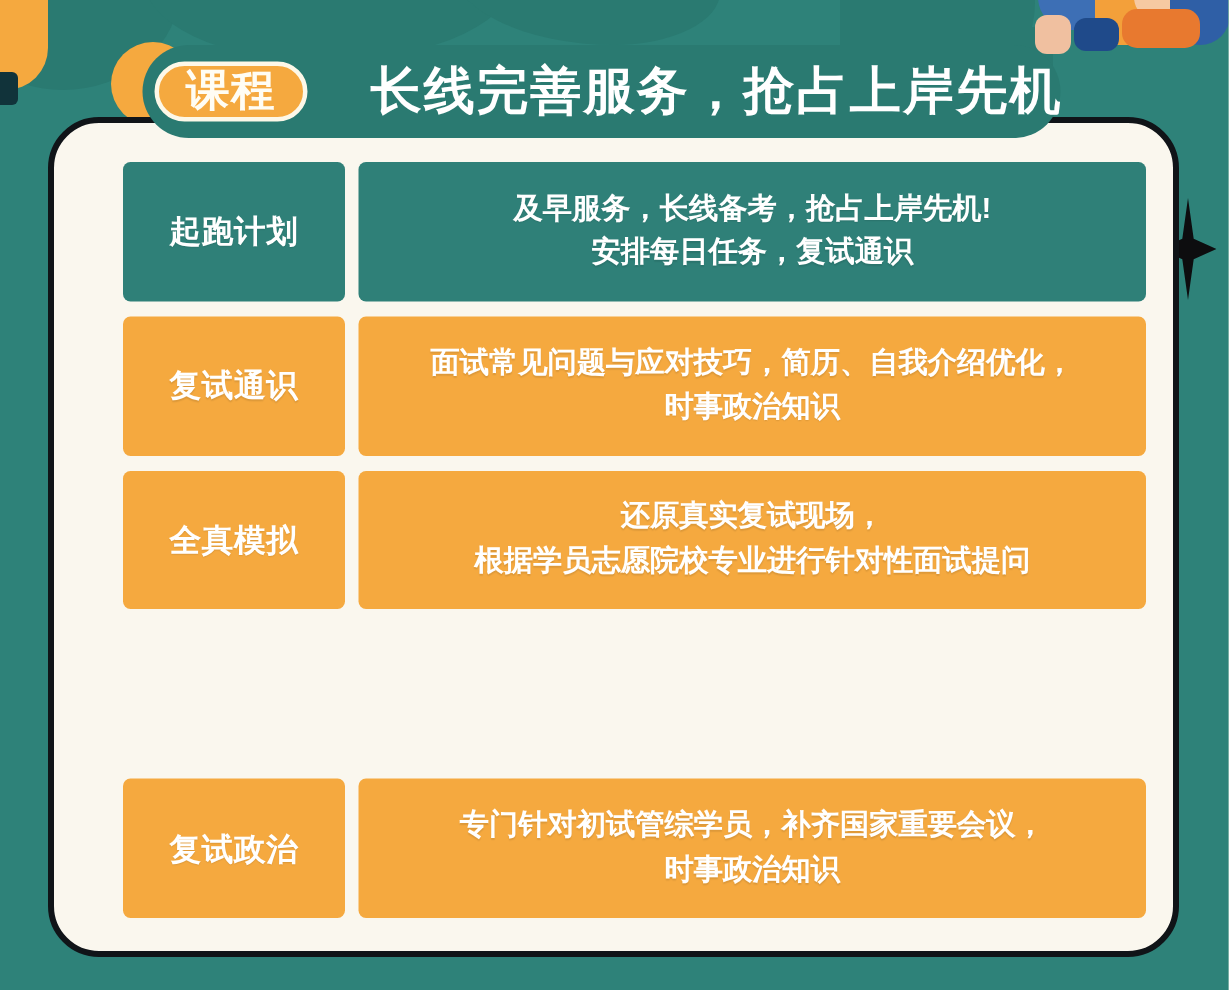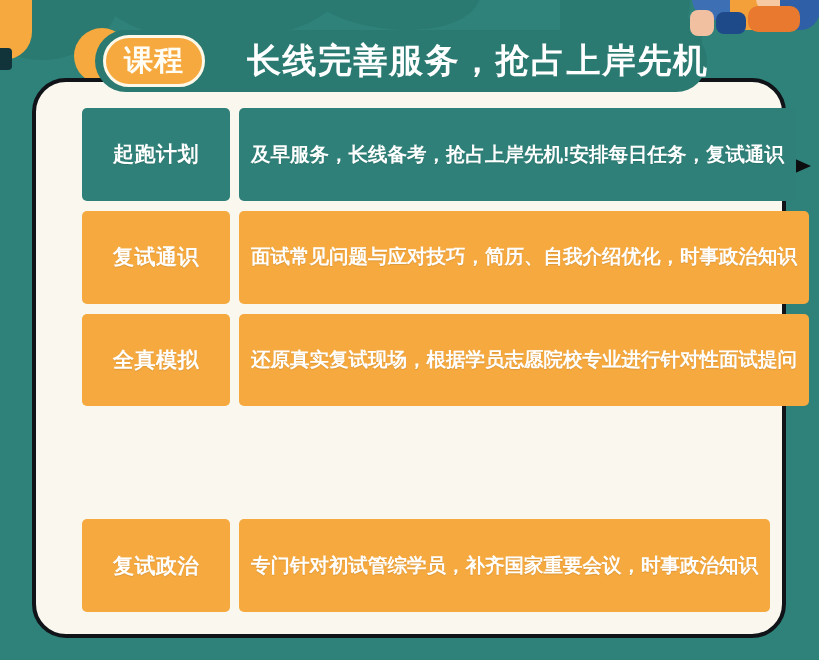--- a/index.html
+++ b/index.html
@@ -111,21 +111,21 @@
     left: 95px; top: 30px;
     width: 612px; height: 62px;
     background: #2a7a71;
     border-radius: 31px;
     display: flex;
     align-items: center;
     z-index: 4;
   }
   .badge {
     margin-left: 8px;
-    width: 102px; height: 52px;
+    width: 102px; height: 40px;
     background: #f5a93f;
     border: 3px solid #fdf8e8;
     border-radius: 26px;
     box-sizing: border-box;
     display: flex;
     align-items: center;
     justify-content: center;
     color: #fffdf4;
     font-size: 29px;
     font-weight: bold;
@@ -179,21 +179,21 @@
     letter-spacing: 0.5px;
     text-shadow: 0 1px 1px rgba(0,0,0,0.10);
     margin-left: 28px;
   }
   .row-label.sm { font-size: 19.5px; letter-spacing: 0; }
 
   .row-body {
     flex: 1 1 auto;
     border-radius: 5px;
     display: flex;
-    flex-direction: row;
+    flex-direction: column;
     align-items: center;
     justify-content: center;
     color: #ffffff;
     font-size: 19.5px;
     font-weight: bold;
     line-height: 1.52;
     text-align: center;
     padding: 4px 12px;
     box-sizing: border-box;
     text-shadow: 0 1px 1px rgba(0,0,0,0.10);

